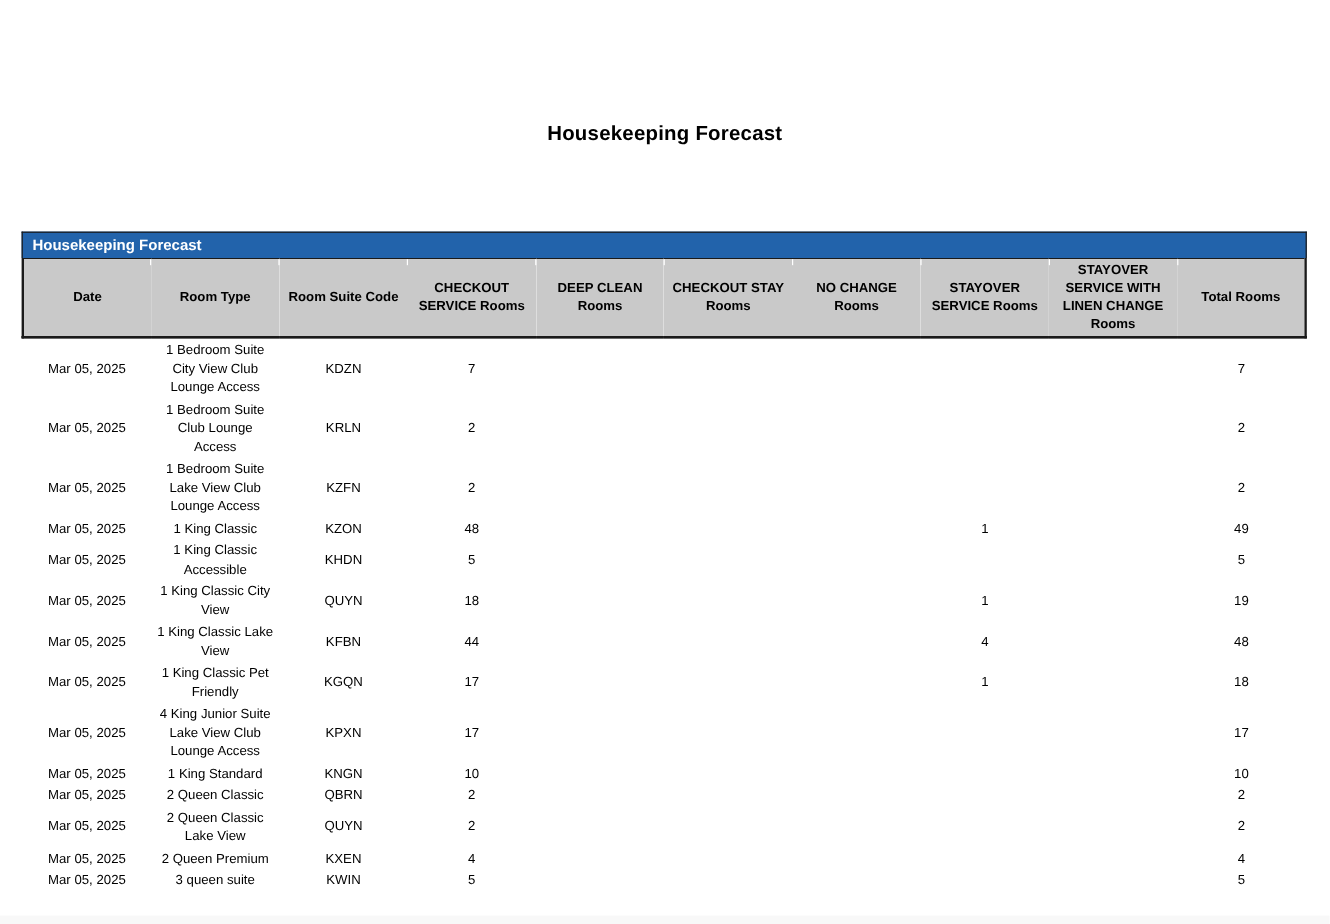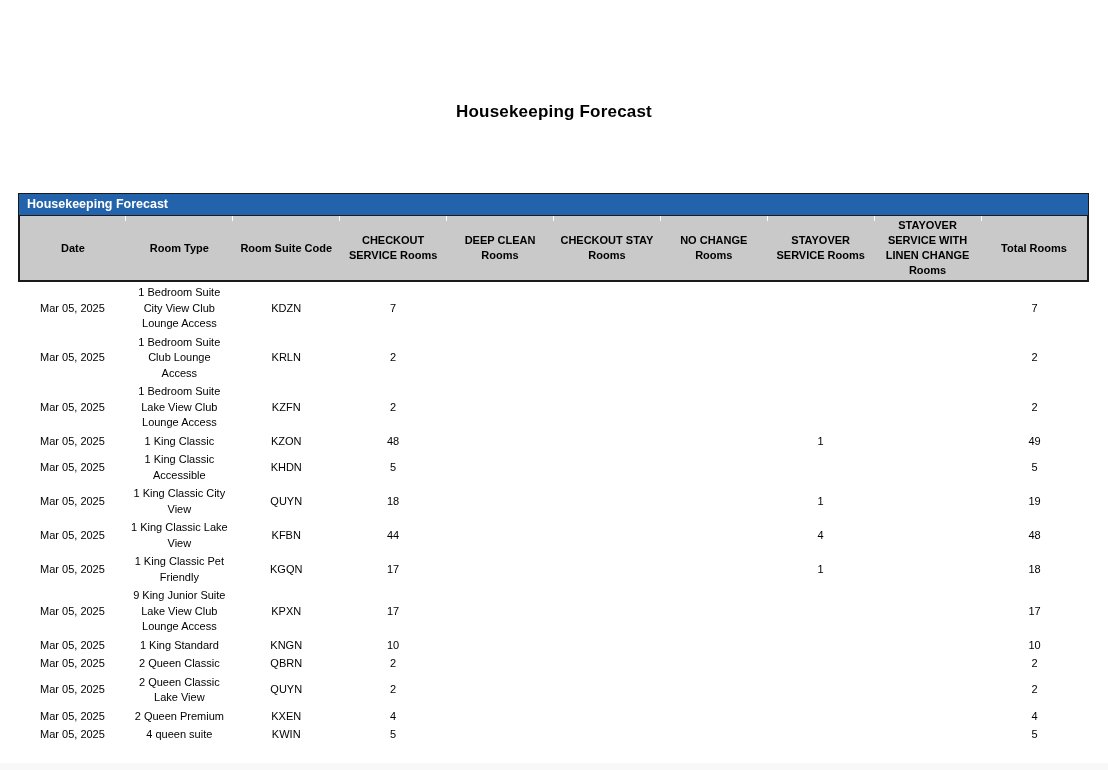--- a/index.html
+++ b/index.html
@@ -233,21 +233,21 @@
           <td><span>17</span></td>
           <td><span></span></td>
           <td><span></span></td>
           <td><span></span></td>
           <td><span>1</span></td>
           <td><span></span></td>
           <td><span>18</span></td>
         </tr>
         <tr>
           <td><span>Mar 05, 2025</span></td>
-          <td><span class="rt">9 King Junior Suite Lake View Club Lounge Access</span></td>
+          <td><span class="rt">4 King Junior Suite Lake View Club Lounge Access</span></td>
           <td><span>KPXN</span></td>
           <td><span>17</span></td>
           <td><span></span></td>
           <td><span></span></td>
           <td><span></span></td>
           <td><span></span></td>
           <td><span></span></td>
           <td><span>17</span></td>
         </tr>
         <tr>
@@ -293,21 +293,21 @@
           <td><span>4</span></td>
           <td><span></span></td>
           <td><span></span></td>
           <td><span></span></td>
           <td><span></span></td>
           <td><span></span></td>
           <td><span>4</span></td>
         </tr>
         <tr>
           <td><span>Mar 05, 2025</span></td>
-          <td><span class="rt">4 queen suite</span></td>
+          <td><span class="rt">3 queen suite</span></td>
           <td><span>KWIN</span></td>
           <td><span>5</span></td>
           <td><span></span></td>
           <td><span></span></td>
           <td><span></span></td>
           <td><span></span></td>
           <td><span></span></td>
           <td><span>5</span></td>
         </tr>
       </tbody>

